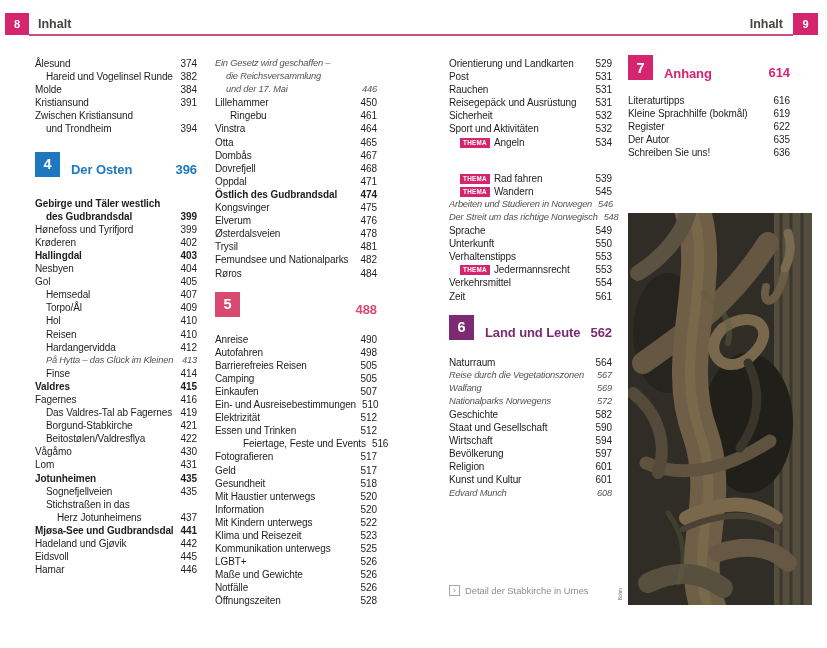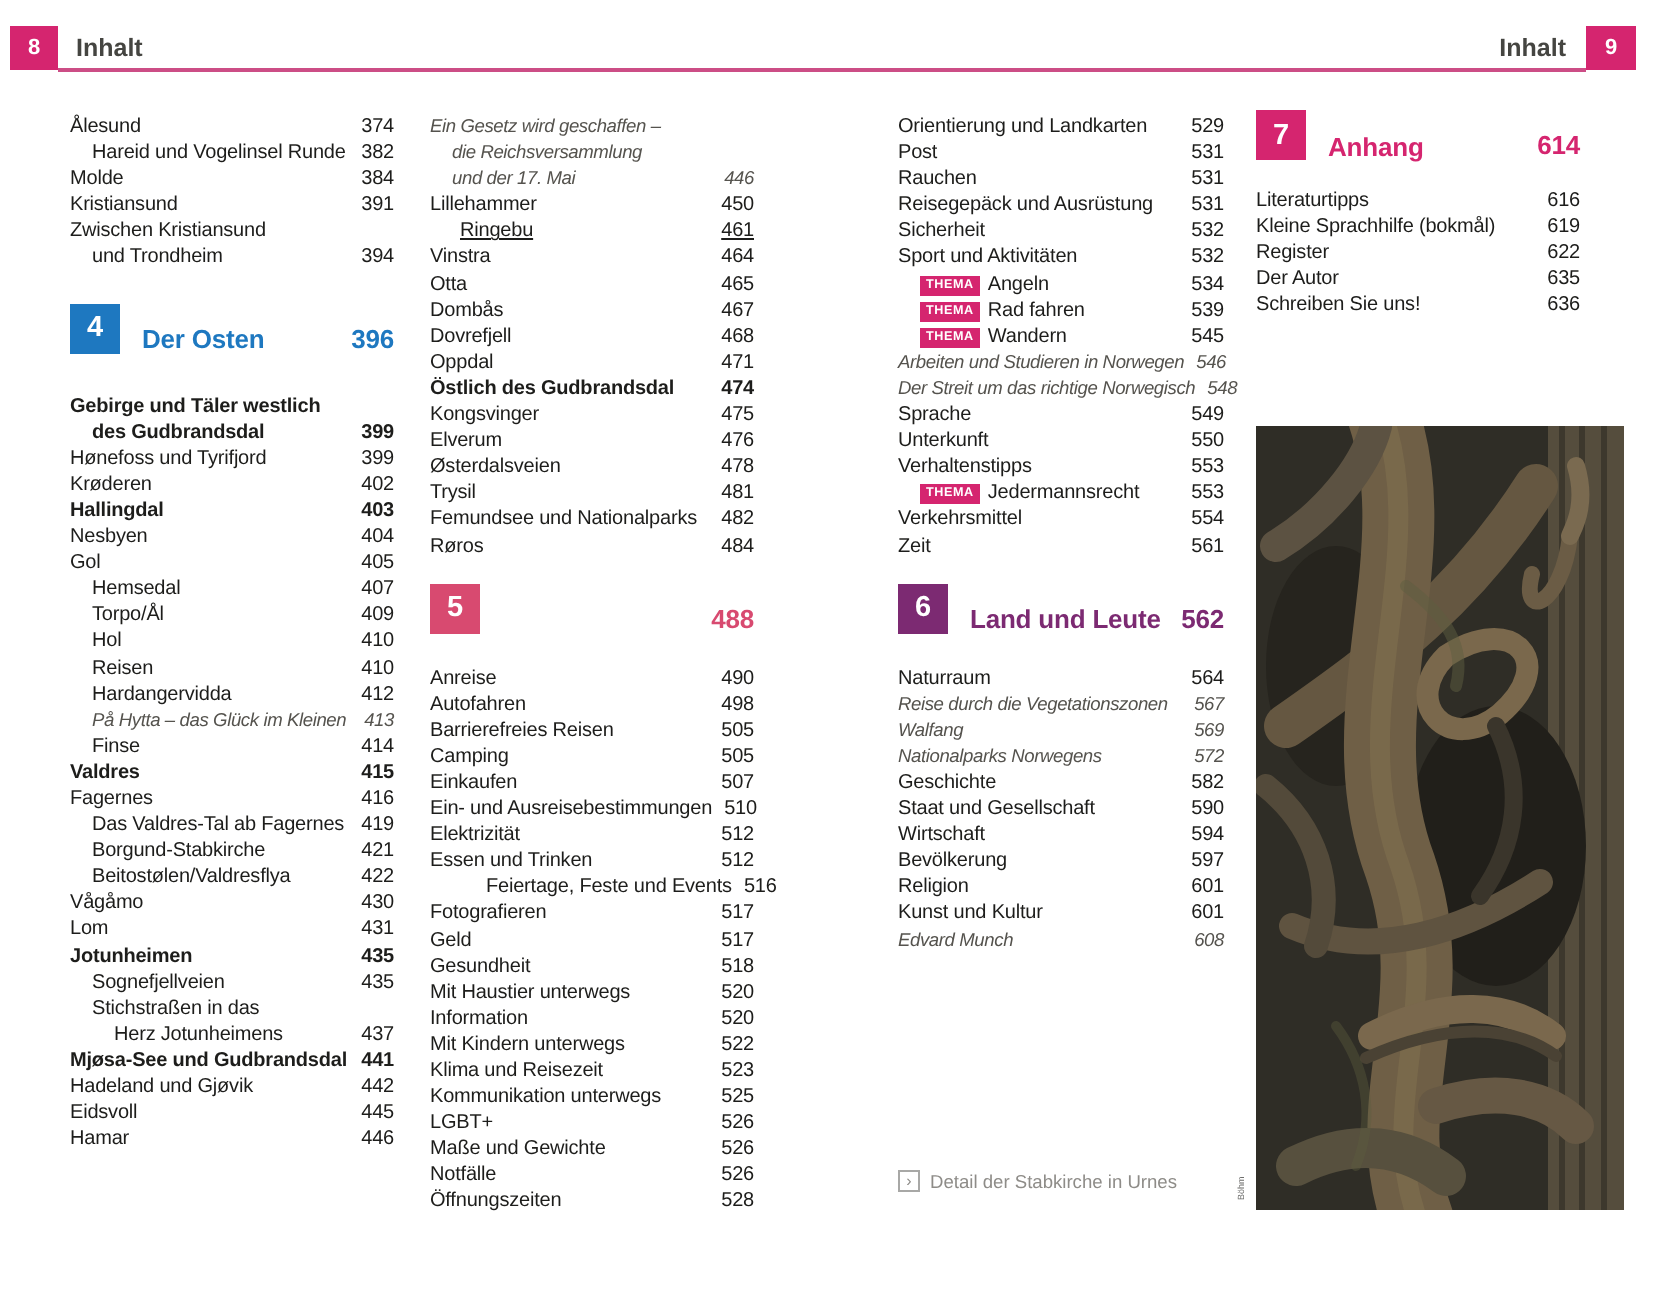--- a/index.html
+++ b/index.html
@@ -274,21 +274,21 @@
           <span class="epage">446</span>
         </div>
       </div>
       <div class="entry normal">
         <div class="row" style="padding-left: 0px;">
           <span class="etext">Lillehammer</span>
           <span class="epage">450</span>
         </div>
       </div>
       <div class="entry normal">
-        <div class="row" style="padding-left: 15px; text-decoration: underline;">
+        <div class="row" style="padding-left: 15px;">
           <span class="etext">Ringebu</span>
           <span class="epage">461</span>
         </div>
       </div>
       <div class="entry normal">
         <div class="row" style="padding-left: 0px;">
           <span class="etext">Vinstra</span>
           <span class="epage">464</span>
         </div>
       </div>
@@ -528,21 +528,21 @@
         </div>
       </div>
       <div class="entry normal">
         <div class="row" style="padding-left: 11px;">
           <span class="thema">THEMA</span>
           <span class="etext">Angeln</span>
           <span class="epage">534</span>
         </div>
       </div>
       <div class="entry normal">
-        <div class="row" style="padding-left: 11px;">
+        <div class="row" style="padding-left: 11px; margin-top: 23px;">
           <span class="thema">THEMA</span>
           <span class="etext">Rad fahren</span>
           <span class="epage">539</span>
         </div>
       </div>
       <div class="entry normal">
         <div class="row" style="padding-left: 11px;">
           <span class="thema">THEMA</span>
           <span class="etext">Wandern</span>
           <span class="epage">545</span>

